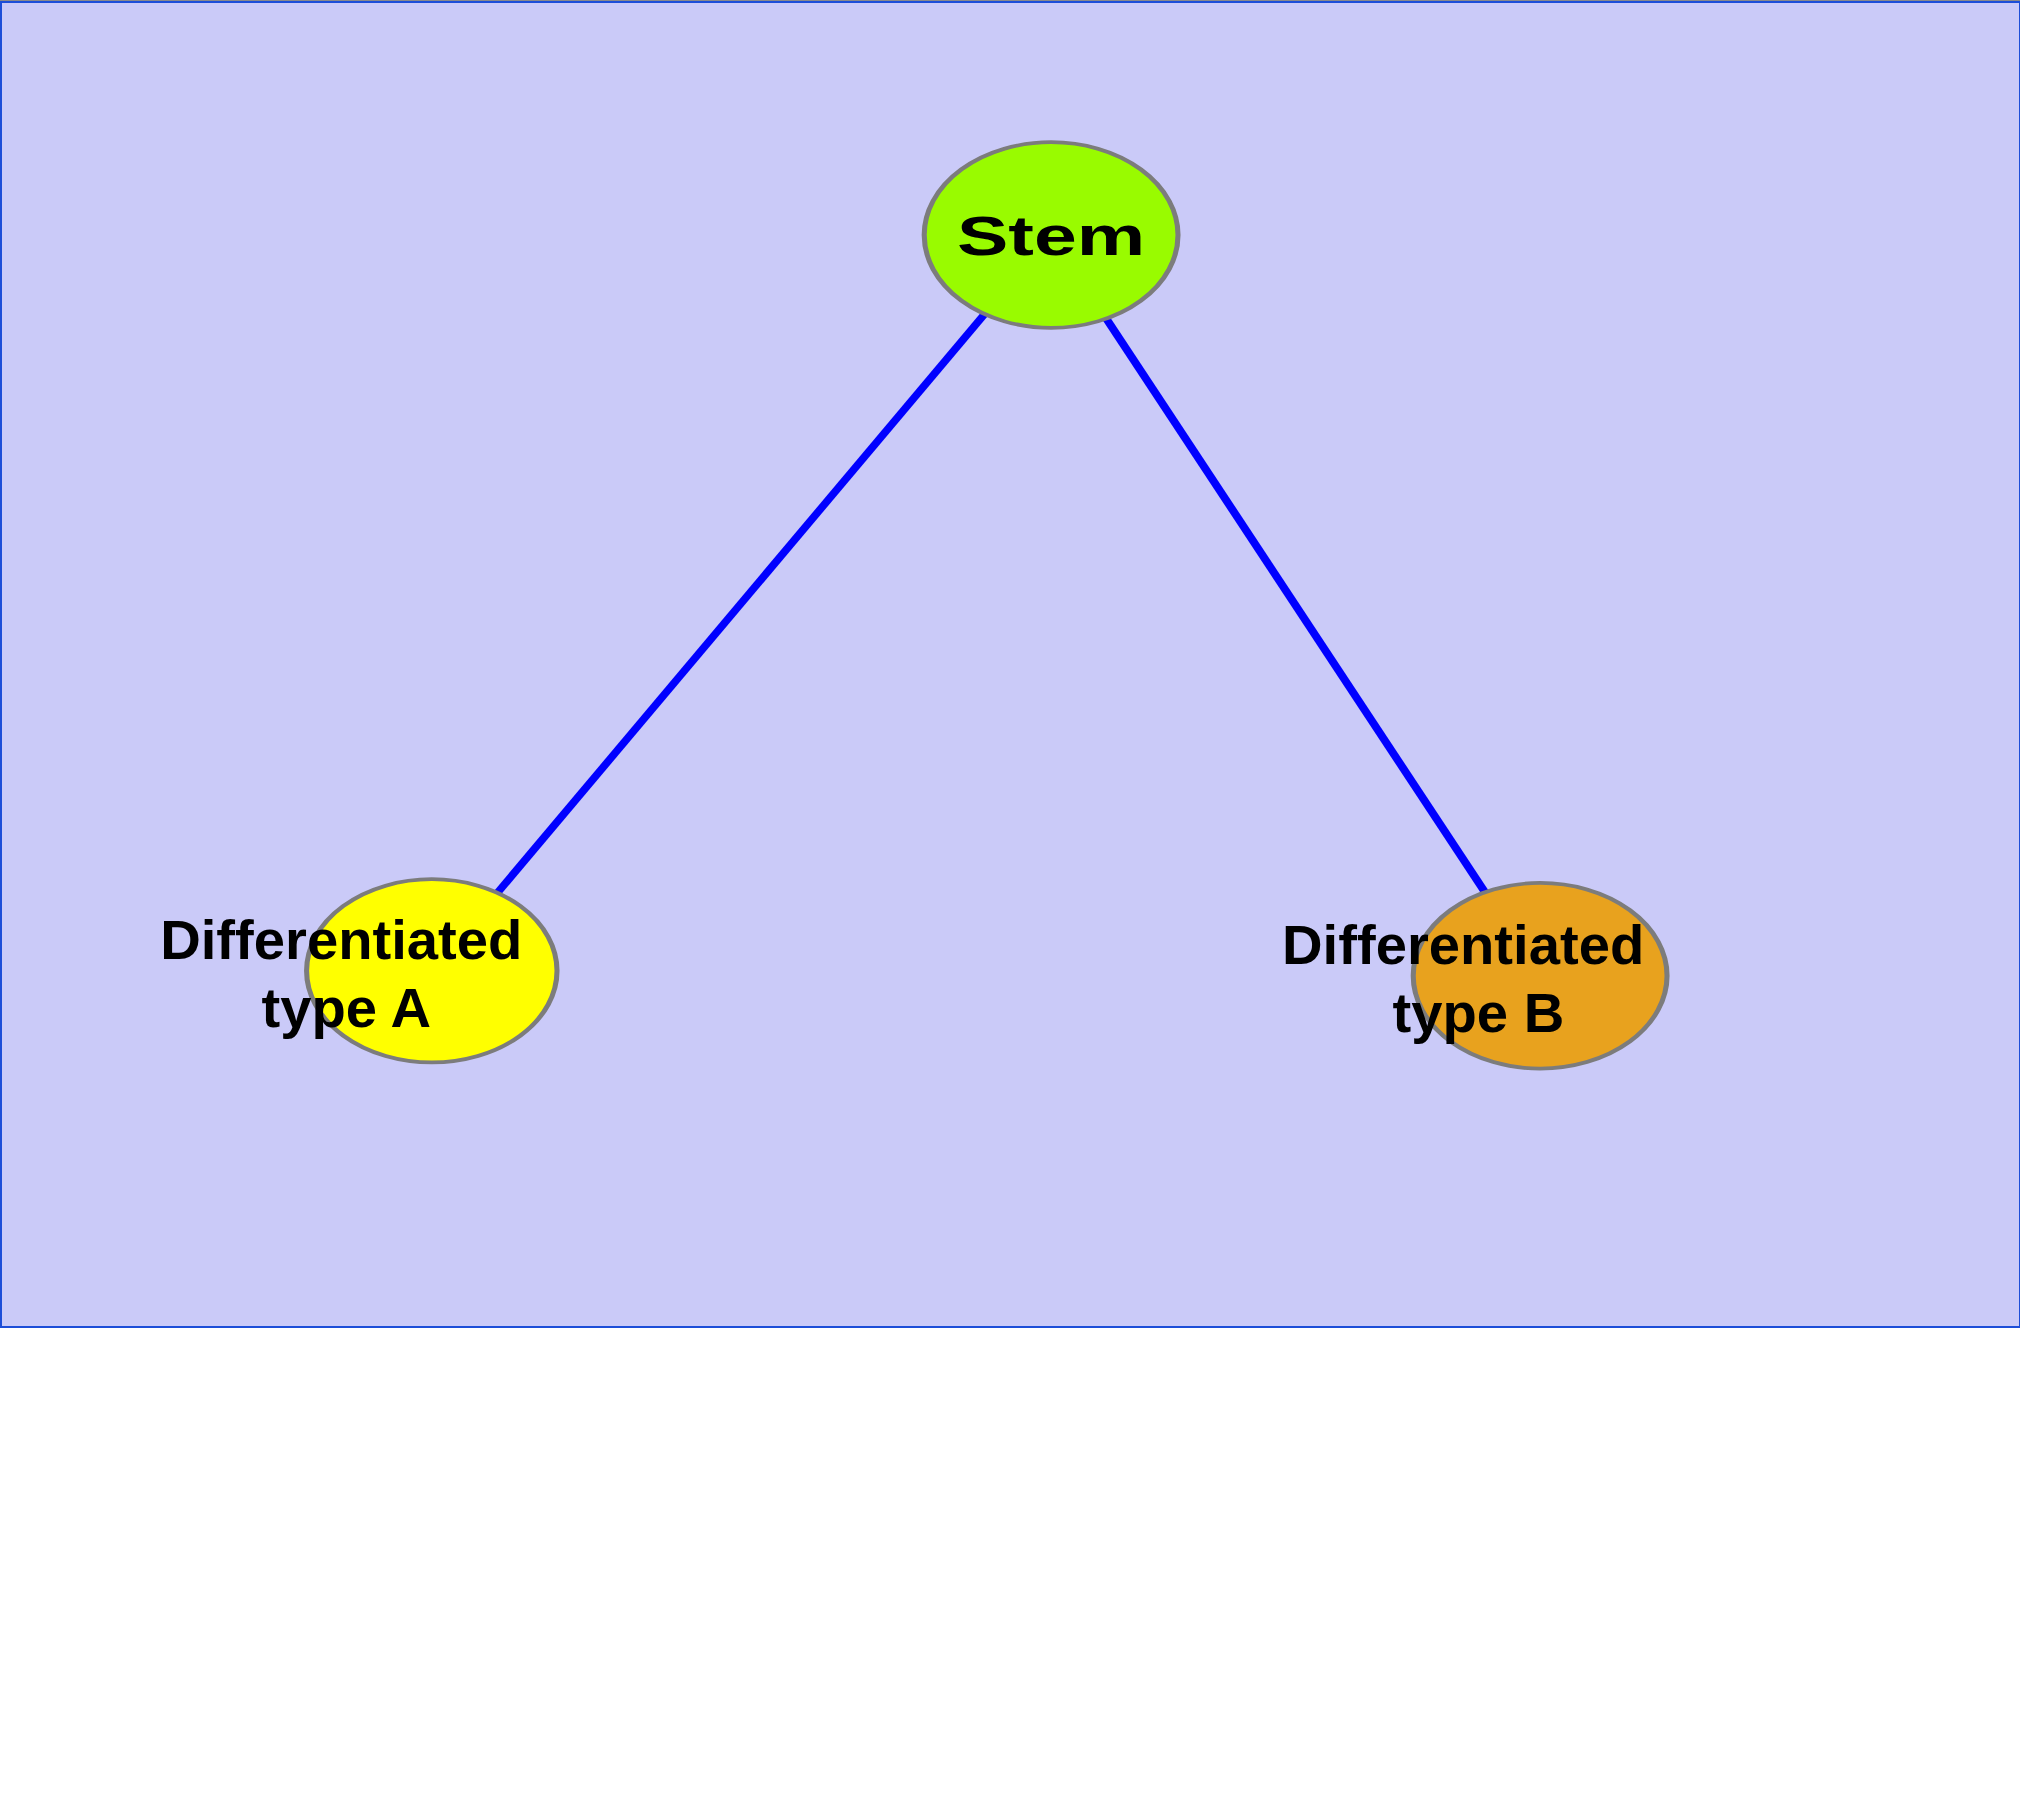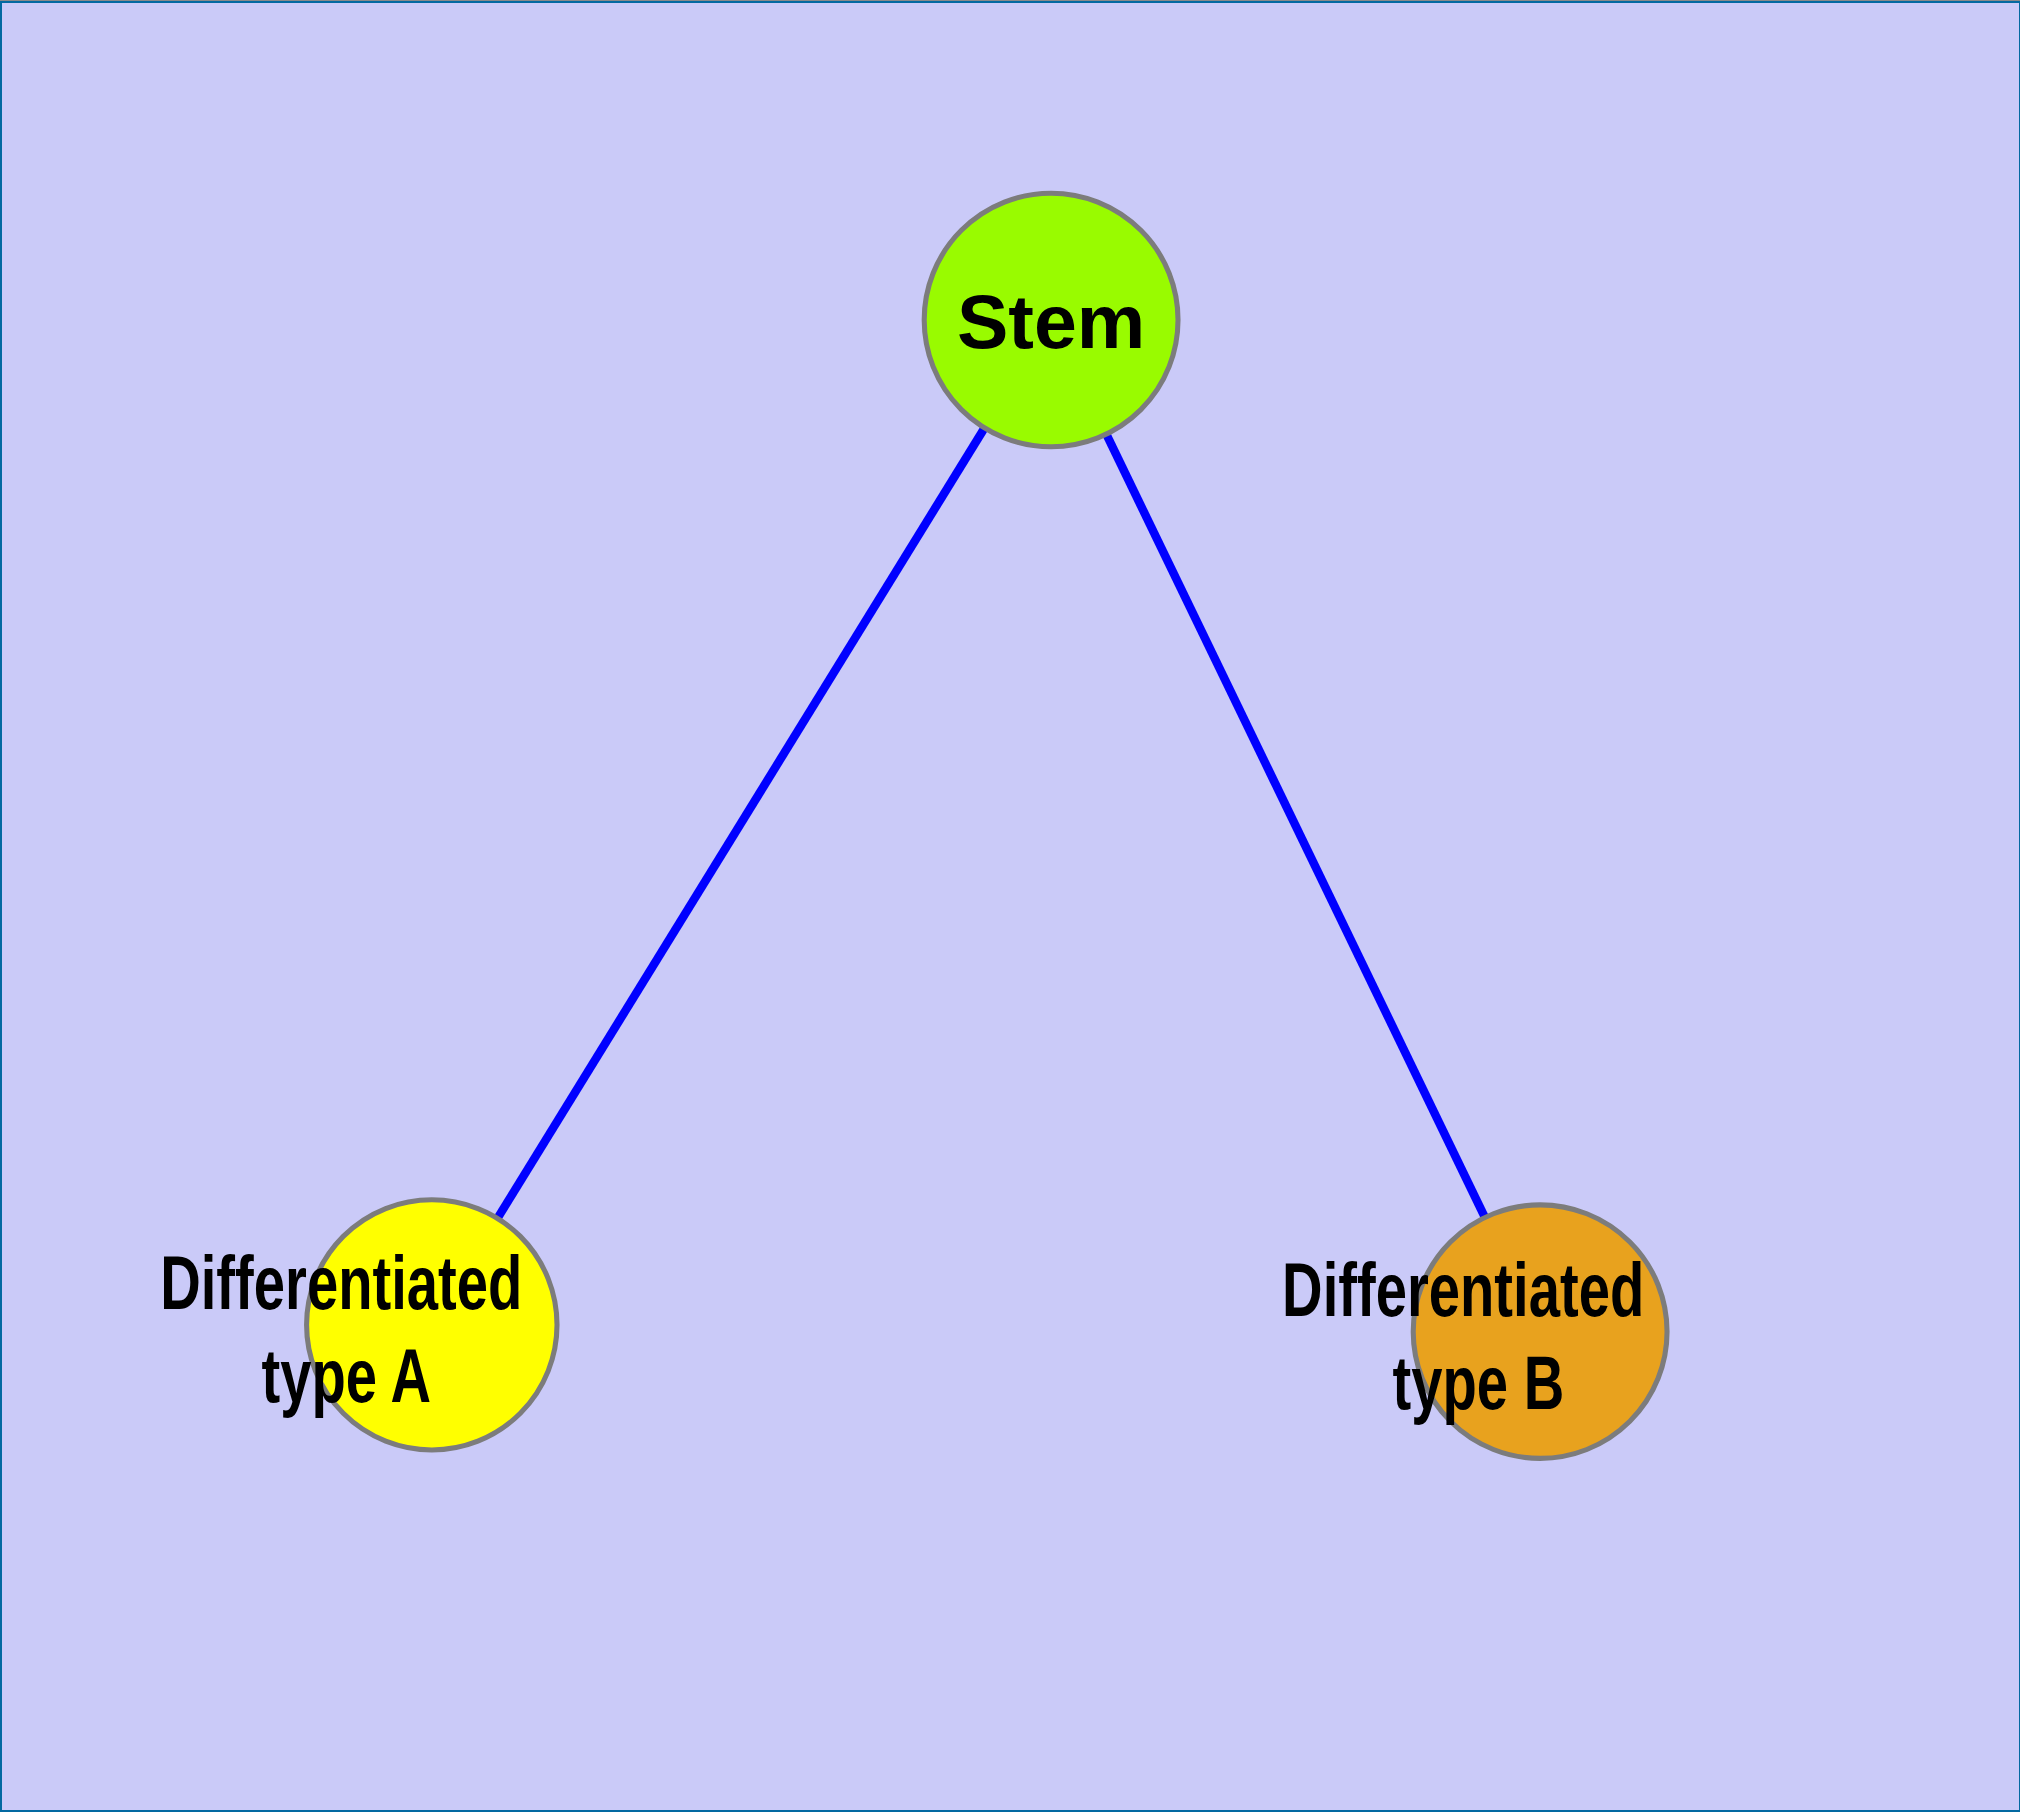--- a/index.html
+++ b/index.html
@@ -4,22 +4,22 @@
 <style>
   html, body {
     margin: 0;
     padding: 0;
     background: #ffffff;
     font-family: "Liberation Sans", sans-serif;
   }
   .frame {
     box-sizing: border-box;
     width: 2021px;
-    height: 1812px;
-    background: #0369a1;
+    height: 1328px;
+    background: #1d4ed8;
     border-top: 0.8px solid #8a8a8a;
     padding: 2px;
   }
   .diagram-svg {
     display: block;
     width: 100%;
     height: 100%;
   }
   .node-label {
     font-family: "Liberation Sans", sans-serif;

